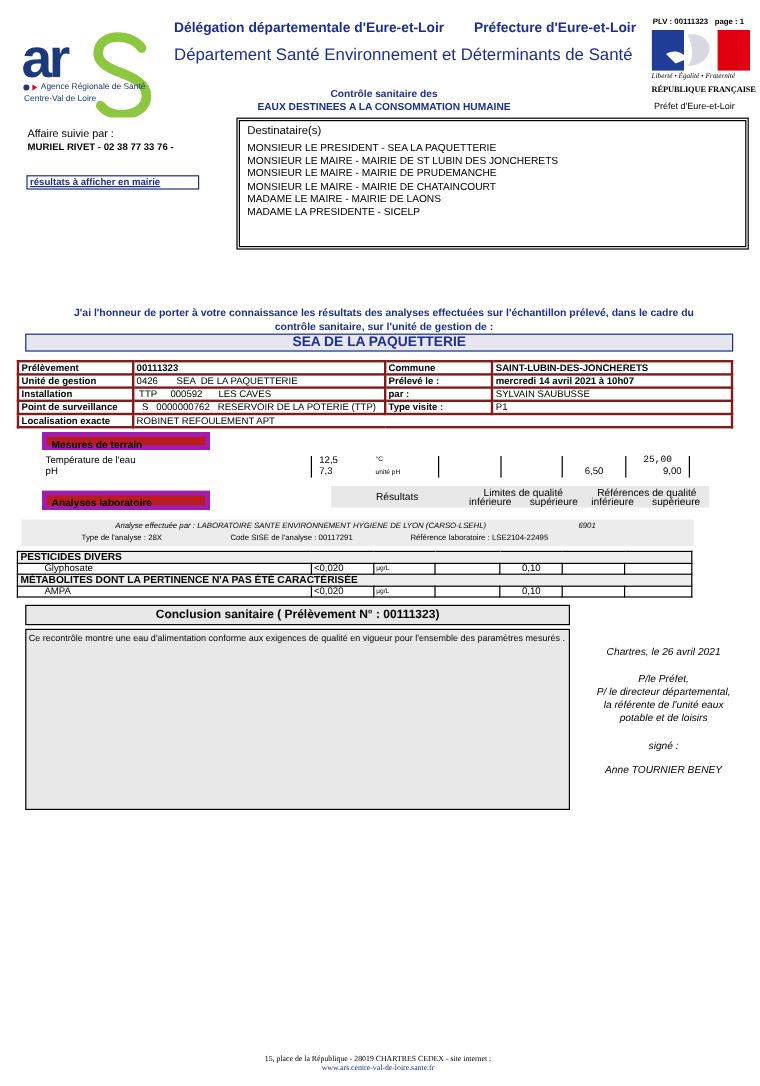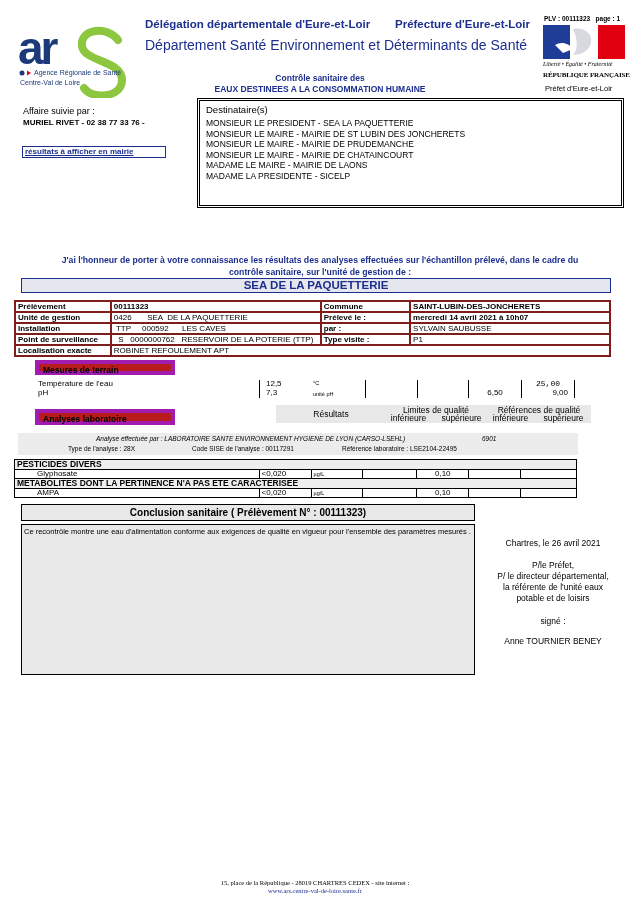--- a/index.html
+++ b/index.html
@@ -54,21 +54,21 @@
 
   .labinfo { left: 18px; top: 433px; width: 560px; height: 22px; background: #ececec; font-size: 6.5px; }
 
   .pest-table { left: 14px; top: 459px; width: 563px; border-collapse: collapse; font-size: 8px; }
   .pest-table td { border: 1px solid #000; height: 9.5px; padding: 0 2px; line-height: 8px; white-space: nowrap; }
   .pest-table .group { font-weight: bold; background: #eeeeee; font-size: 8.5px; }
 
   .concl-title { left: 21px; top: 504px; width: 454px; height: 17px; border: 1px solid #000; background: #e8e8e8; text-align: center; font-size: 10px; font-weight: bold; line-height: 15px; }
   .concl-body { left: 21px; top: 524px; width: 454px; height: 151px; border: 1px solid #000; background: #e8e8e8; font-size: 7.5px; padding: 2px 2px; line-height: 10px; }
 
-  .sign { left: 478px; top: 538px; width: 150px; text-align: center; font-size: 8.5px; line-height: 11px; }
+  .sign { left: 478px; top: 538px; width: 150px; text-align: center; font-size: 8.5px; line-height: 11px; font-style: italic; }
 
   .footer { left: 150px; top: 879px; width: 330px; text-align: center; font-family: "Liberation Serif", serif; font-size: 6.5px; line-height: 8px; }
   .footer .url { color: #1c2f8f; }
 </style>
 </head>
 <body>
 
 <div class="abs logo">
   <svg width="115" height="72" viewBox="0 0 115 72">
     <text x="0" y="38" font-family="Liberation Sans, sans-serif" font-size="46" font-weight="bold" fill="#1c3a7a" letter-spacing="-3">ar</text>

